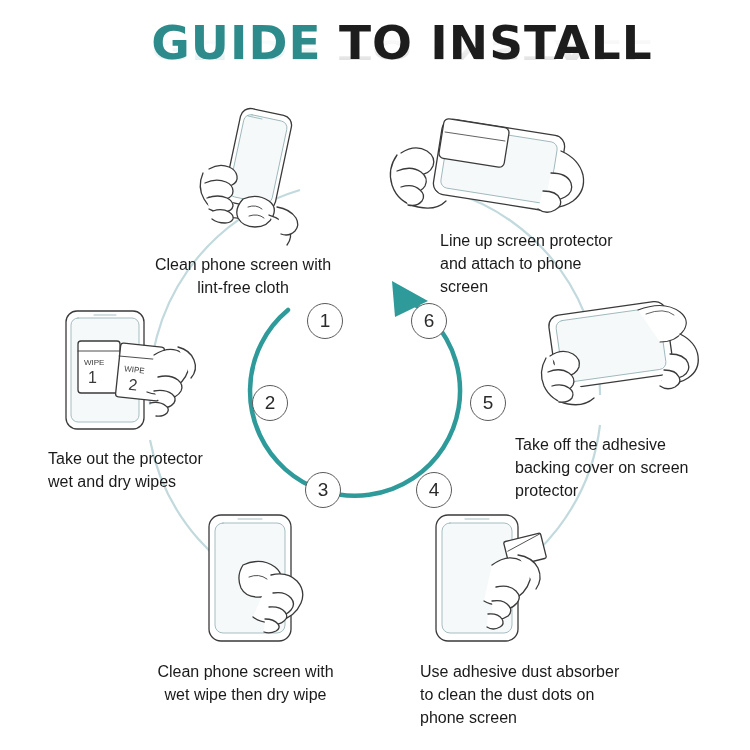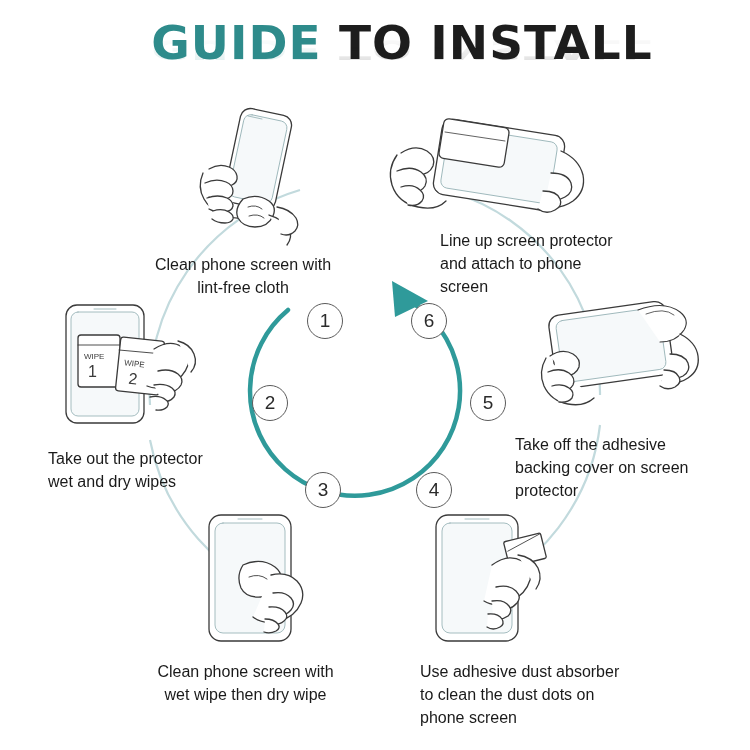--- a/index.html
+++ b/index.html
@@ -191,21 +191,21 @@
           <path d="M63 104 q8 -3 14 2" stroke-width="0.9"></path>
           <path d="M64 113 q9 -3 15 2" stroke-width="0.9"></path>
         </g>
         <g fill="#ffffff">
           <path d="M84 112 q14 4 20 14 q4 8 -2 16"></path>
           <path d="M92 104 q13 2 19 11 q4 7 -1 13 q-6 6 -14 3"></path>
         </g>
       </svg>
     </div>
 
-    <div class="illus" style="left:50px; top:198px;text-align:right;">
+    <div class="illus" style="left:50px; top:204px;text-align:right;">
       <svg width="185" height="160" viewBox="0 0 185 160" fill="none" stroke="#3a3a3a" stroke-width="1.3" stroke-linejoin="round" stroke-linecap="round">
         <g>
           <rect x="16" y="12" width="78" height="118" rx="11" fill="#ffffff"></rect>
           <rect x="21" y="19" width="68" height="104" rx="7" fill="#f6f9fa" stroke="#9bb6b9" stroke-width="0.9"></rect>
           <line x1="44" y1="16" x2="66" y2="16" stroke="#9bb6b9" stroke-width="0.9"></line>
         </g>
         <g fill="#ffffff">
           <rect x="28" y="42" width="42" height="52" rx="3"></rect>
           <line x1="28" y1="52" x2="70" y2="52" stroke-width="0.9"></line>
           <text x="34" y="66" font-family="Liberation Sans, sans-serif" font-size="8" fill="#3a3a3a" stroke="none">WIPE</text>

